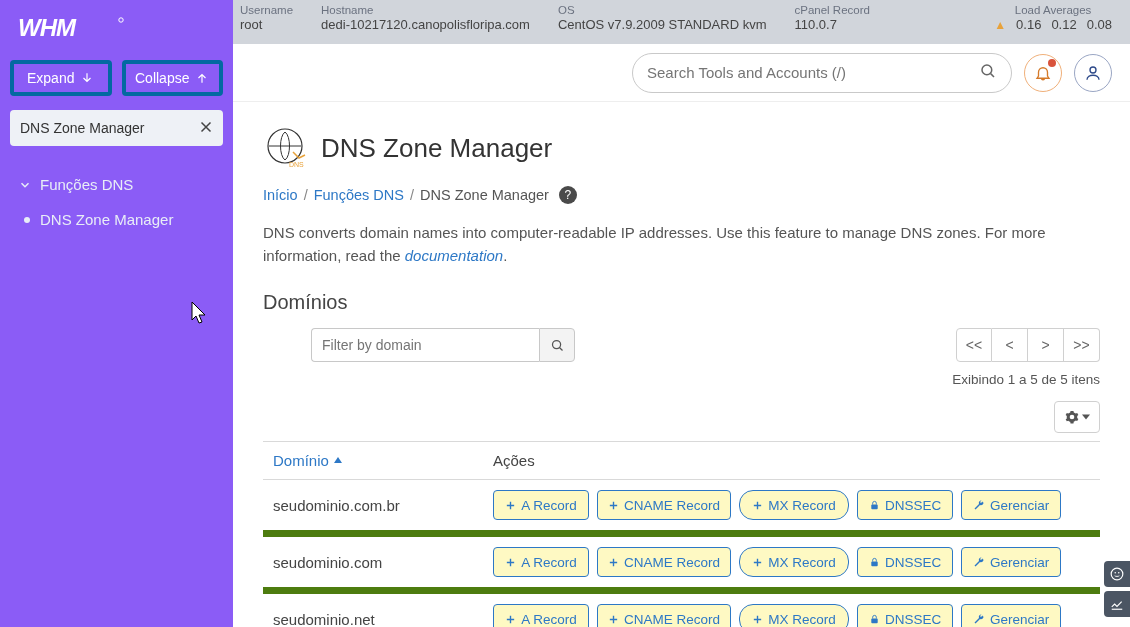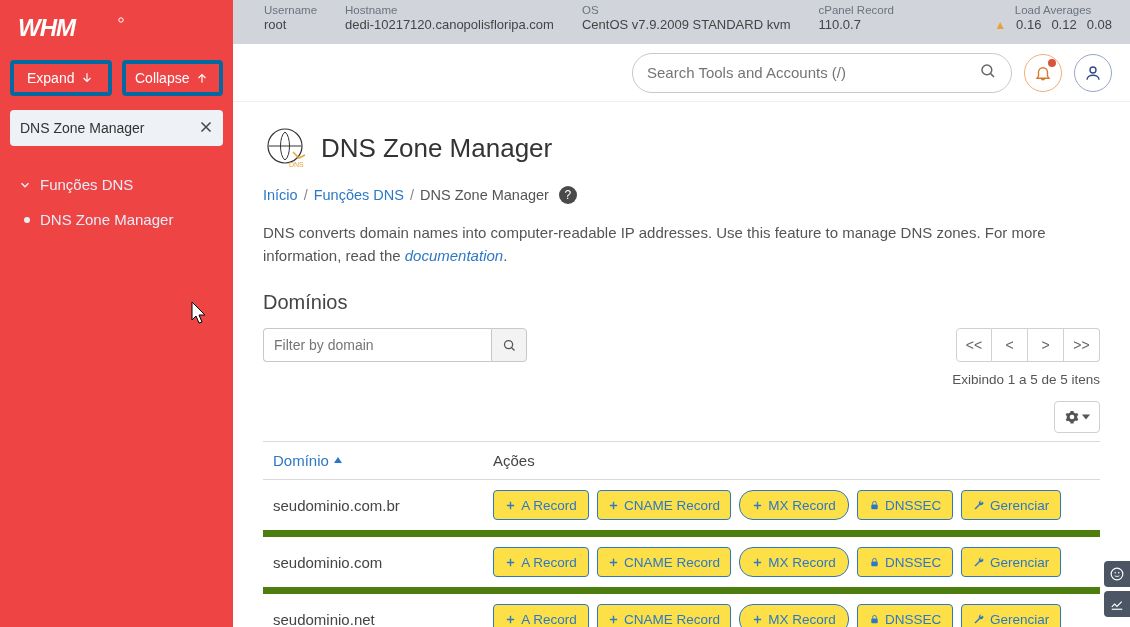--- a/index.html
+++ b/index.html
@@ -1,32 +1,32 @@
 <!DOCTYPE html>
 <html><head>
 <meta charset="utf-8">
 <style>
   * { box-sizing: border-box; margin: 0; padding: 0; }
   html, body { width: 1130px; height: 627px; font-family: -apple-system, BlinkMacSystemFont, "Segoe UI", Arial, sans-serif; font-size: 14px; color: #555; overflow: hidden; background:#fff;}
   .app { display:flex; width:100%; height:100%; }
-  .sidebar { width:233px; flex:0 0 233px; background:#ef4444; color:#fff; display:flex; flex-direction:column; }
+  .sidebar { width:233px; flex:0 0 233px; background:#8b5cf6; color:#fff; display:flex; flex-direction:column; }
   .logo { padding:14px 18px 12px; }
   .logo svg { display:block; }
   .btnrow { display:flex; gap:10px; padding:6px 10px 14px; }
   .sbtn { flex:1; border:4px solid #0369a1; background:transparent; color:#fff; border-radius:4px; height:36px; display:flex; align-items:center; justify-content:center; gap:6px; cursor:pointer; font-size:14px; }
   .sbtn svg { stroke:#fff; }
   .searchwrap { padding:0 10px 14px; position:relative; }
   .searchfield { width:100%; height:36px; border-radius:4px; border:none; background:#eef1f6; color:#333; padding:0 34px 0 10px; font-size:14px; }
   .searchclear { position:absolute; right:18px; top:8px; cursor:pointer; color:#444; }
   .navgroup { padding:8px 0; }
   .navhdr { display:flex; align-items:center; gap:8px; padding:8px 18px 10px; color:#e8edf7; font-size:15px; cursor:pointer;}
   .navitem { display:flex; align-items:center; gap:10px; padding:8px 18px 8px 24px; color:#e8edf7; font-size:15px; cursor:pointer;}
   .navitem .dot { width:6px; height:6px; border-radius:50%; background:#e8edf7; }
   .main { flex:1; display:flex; flex-direction:column; height:100%; overflow:hidden;}
-  .topbar { height:44px; background:#d1d5db; display:flex; align-items:flex-start; padding:4px 18px 0 31px; font-size:12.5px; color:#555; gap:28px; position:relative;}
+  .topbar { height:44px; background:#d1d5db; display:flex; align-items:flex-start; padding:4px 18px 0 7px; font-size:12.5px; color:#555; gap:28px; position:relative;}
   .tbcol { display:flex; flex-direction:column; }
   .tbcol .lbl { color:#6b7280; font-size:11.5px; margin-bottom:1px;}
   .tbcol .val { color:#444; font-size:13px;}
   .loadcol { margin-left:auto; text-align:center;}
   .loadcol .lbl{ text-align:center;}
   .loadvals { display:flex; gap:10px; color:#444; font-size:13px; align-items:center;}
   .loadvals .up { color:#e8a23a; font-size:12px; }
   .toolbar { height:58px; display:flex; align-items:center; padding:0 18px; gap:12px; border-bottom:1px solid #eee;}
   .gsearch { margin-left:auto; width:380px; height:40px; border:1px solid #c9c9c9; border-radius:20px; display:flex; align-items:center; padding:0 14px; gap:8px; color:#777;}
   .gsearch input { flex:1; border:none; outline:none; font-size:15px; color:#555; background:transparent; }
@@ -38,39 +38,39 @@
   .titlewrap { display:flex; align-items:center; gap:14px; }
   .dnsicon { width:44px; height:44px; }
   .ptitle { font-size:26px; color:#333; font-weight:400;}
   .breadcrumb { margin-top:16px; font-size:14.5px; color:#555; display:flex; align-items:center; gap:6px; flex-wrap:wrap;}
   .breadcrumb a { color:#2d78c6; text-decoration:none; cursor:pointer;}
   .breadcrumb .sep { color:#888; }
   .helpdot { width:18px; height:18px; border-radius:50%; background:#4a4a4a; color:#fff; display:inline-flex; align-items:center; justify-content:center; font-size:12px; margin-left:4px;}
   .desc { margin-top:18px; color:#555; font-size:15px; line-height:1.5; max-width:870px;}
   .desc a { color:#2d78c6; text-decoration:none;font-style:italic; }
   .section-h { margin-top:24px; font-size:20px; color:#444; font-weight:400;}
-  .filterrow { margin-top:14px; display:flex; align-items:flex-start; gap:0; }
+  .filterrow { margin-top:14px; display:flex; align-items:flex-start; gap:0;margin-left:48px; }
   .filterinput { width:228px; height:34px; border:1px solid #c8c8c8; border-right:none; border-radius:4px 0 0 4px; padding:0 10px; font-size:14px; color:#555;}
   .filterbtn { width:36px; height:34px; border:1px solid #c8c8c8; background:#f3f3f3; border-radius:0 4px 4px 0; display:flex; align-items:center; justify-content:center; cursor:pointer; color:#555;}
   .pagegroup { margin-left:auto; display:flex; }
   .pgbtn { width:36px; height:34px; border:1px solid #d0d0d0; background:#fff; display:flex; align-items:center; justify-content:center; cursor:pointer; color:#666; font-size:14px;}
   .pgbtn + .pgbtn { border-left:none;}
   .pgbtn:first-child{border-radius:4px 0 0 4px;}
   .pgbtn:last-child{border-radius:0 4px 4px 0;}
   .counttxt { margin-top:10px; text-align:right; color:#555; font-size:13.5px;}
   .gearrow { margin-top:14px; display:flex; }
   .gearbtn { margin-left:auto; width:46px; height:32px; border:1px solid #d0d0d0; border-radius:4px; display:flex; align-items:center; justify-content:center; gap:3px; cursor:pointer; color:#555; background:#fff;}
   .table { margin-top:8px; width:100%; }
   .thead { display:flex; border-top:1px solid #d9d9d9; border-bottom:1px solid #d9d9d9; padding:10px 0;}
   .th-dom { width:230px; padding-left:10px; color:#2d78c6; font-size:15px; display:flex; align-items:center; gap:4px; cursor:pointer;}
   .th-act { flex:1; padding-left:0; color:#444; font-size:15px;}
   .trow { display:flex; align-items:center; border-bottom:7px solid #4d7c0f; padding:10px 0;}
   .td-dom { width:230px; padding-left:10px; color:#444; font-size:15px;}
   .td-act { flex:1; display:flex; gap:8px; flex-wrap:wrap;}
-  .actbtn { height:30px; border:1px solid #2d78c6; color:#2d78c6; background:#fde047; border-radius:4px; padding:8px 10px; display:inline-flex; align-items:center; gap:5px; font-size:13.5px; cursor:pointer; min-width:96px; justify-content:center;}
+  .actbtn { height:30px; border:1px solid #2d78c6; color:#2d78c6; background:#fef9c3; border-radius:4px; padding:8px 10px; display:inline-flex; align-items:center; gap:5px; font-size:13.5px; cursor:pointer; min-width:96px; justify-content:center;}
   .actbtn.cname{min-width:130px;}
   .actbtn.mx{min-width:110px;border-radius:14px;}
   .actbtn.dnssec{min-width:96px;}
   .actbtn.manage{min-width:100px;}
   .cursor { position:absolute; left:190px; top:300px; pointer-events:none;}
   .sidetabs { position:absolute; right:0; bottom:10px; display:flex; flex-direction:column; gap:4px;}
   .sidetab { width:26px; height:26px; background:#4b5563; border-radius:4px 0 0 4px; display:flex; align-items:center; justify-content:center; color:#fff;}
 </style>
 </head>
 <body>

